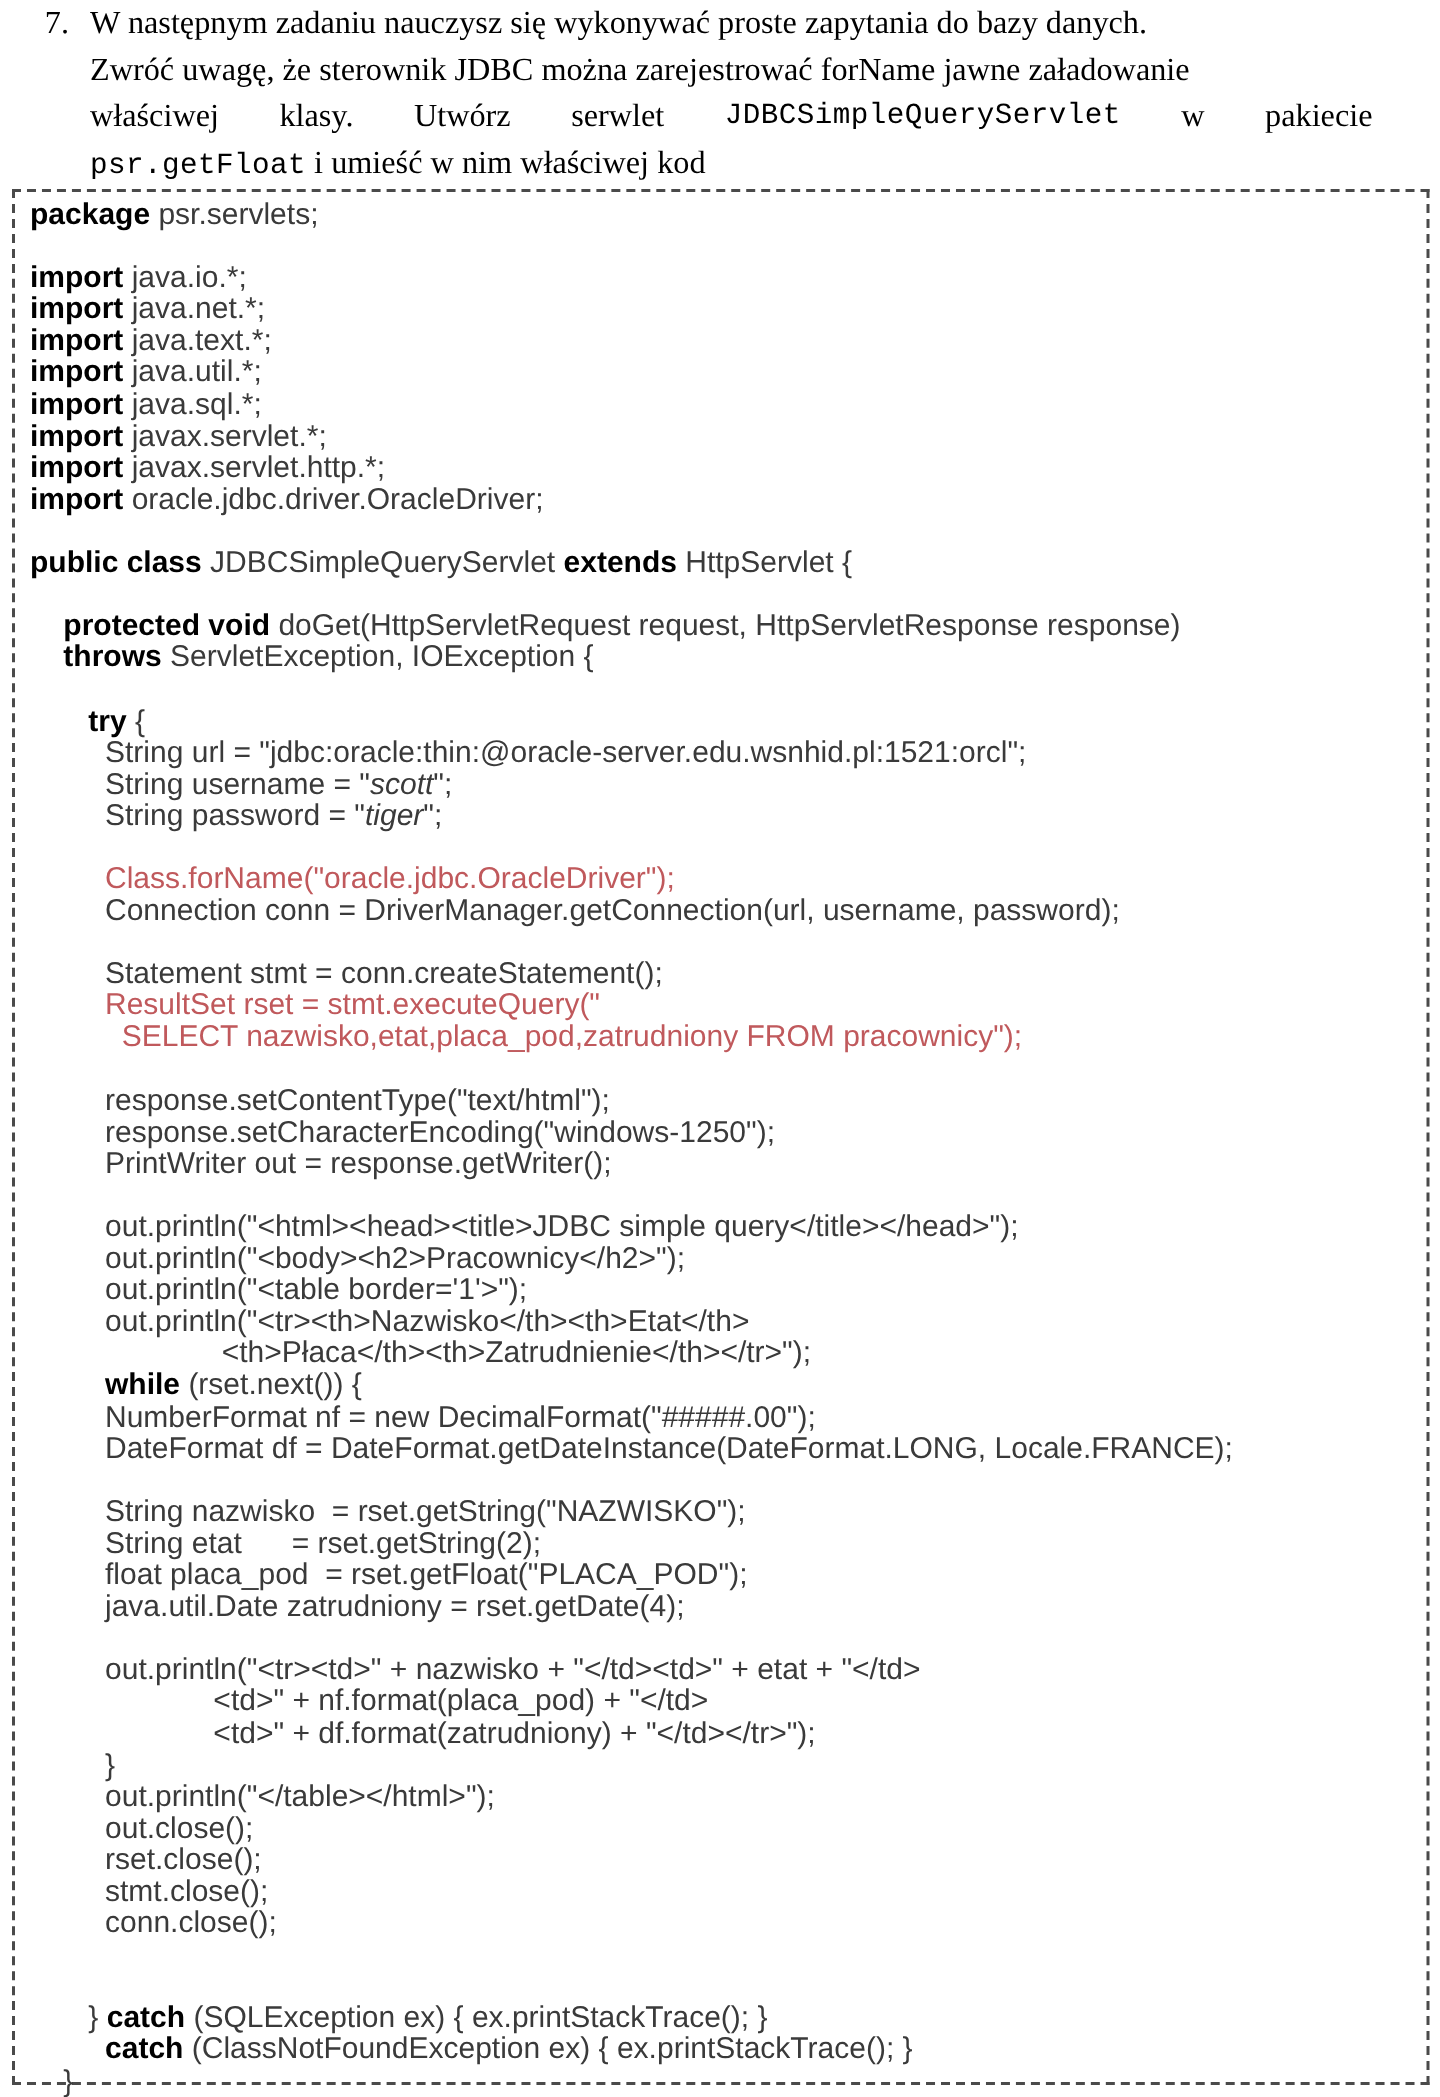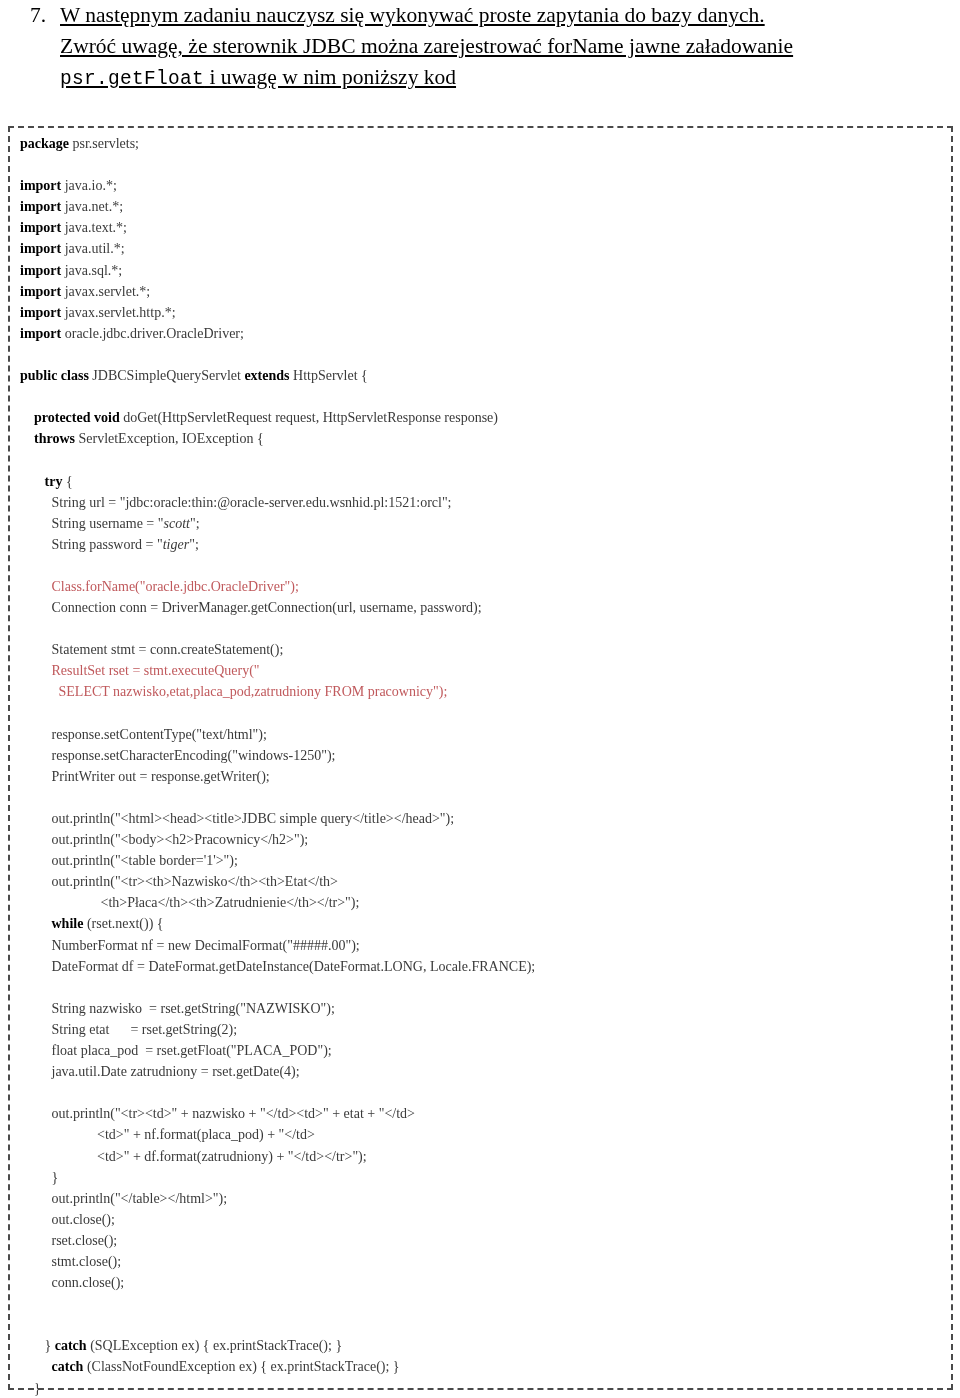--- a/index.html
+++ b/index.html
@@ -39,21 +39,20 @@
   }
   .intro-body {
     width: 855px;
     flex: 0 0 auto;
   }
   .intro-line {
     font-family: "Liberation Serif", serif;
     font-size: 21.5px;
     line-height: 31px;
     white-space: nowrap;
-    text-decoration: underline;
   }
   .intro-line.justify {
     display: flex;
     justify-content: space-between;
     white-space: nowrap;
   }
   .intro-line.justify > span { white-space: pre; }
   .mono-inline {
     font-family: "Liberation Mono", monospace;
     font-size: 19.5px;
@@ -69,41 +68,50 @@
     height: 1264px;
     border: 2px dashed #4a4a4a;
     box-sizing: border-box;
     background: #ffffff;
   }
   #code-listing {
     position: absolute;
     left: 10px;
     top: 5px;
     right: 4px;
-    font-family: Liberation Serif, serif;
-    font-size: 14px;
+    font-family: Liberation Sans, sans-serif;
+    font-size: 20px;
     line-height: 21.1px;
     white-space: pre;
     color: #3a3a3a;
   }
   .cl { white-space: pre; min-height: 21.1px; }
   .kw { font-weight: bold; color: #000000; }
   .it { font-style: italic; }
   .red { color: #c0595c; }
   .blank { height: 21.1px; }
 </style>
 </head>
 <body>
 
 <div id="intro">
   <div class="intro-row">
     <div class="intro-num">7.</div>
     <div class="intro-body">
       <div class="intro-line">W następnym zadaniu nauczysz się wykonywać proste zapytania do bazy danych.</div>
       <div class="intro-line">Zwróć uwagę, że sterownik JDBC można zarejestrować forName jawne załadowanie</div>
-      <div class="intro-line"><span class="mono-inline">psr.getFloat</span><span> i uwagę w nim poniższy kod</span></div>
+      <div class="intro-line justify">
+        <span>właściwej</span>
+        <span>klasy.</span>
+        <span>Utwórz</span>
+        <span>serwlet</span>
+        <span class="mono-inline">JDBCSimpleQueryServlet</span>
+        <span>w</span>
+        <span>pakiecie</span>
+      </div>
+      <div class="intro-line"><span class="mono-inline">psr.getFloat</span><span> i umieść w nim właściwej kod</span></div>
     </div>
   </div>
 </div>
 
 <div id="code-box">
   <div id="code-listing"><div class="cl"><span class="kw">package</span><span> psr.servlets;</span></div><div class="cl blank">&nbsp;</div><div class="cl"><span class="kw">import</span><span> java.io.*;</span></div><div class="cl"><span class="kw">import</span><span> java.net.*;</span></div><div class="cl"><span class="kw">import</span><span> java.text.*;</span></div><div class="cl"><span class="kw">import</span><span> java.util.*;</span></div><div class="cl"><span class="kw">import</span><span> java.sql.*;</span></div><div class="cl"><span class="kw">import</span><span> javax.servlet.*;</span></div><div class="cl"><span class="kw">import</span><span> javax.servlet.http.*;</span></div><div class="cl"><span class="kw">import</span><span> oracle.jdbc.driver.OracleDriver;</span></div><div class="cl blank">&nbsp;</div><div class="cl"><span class="kw">public class</span><span> JDBCSimpleQueryServlet </span><span class="kw">extends</span><span> HttpServlet {</span></div><div class="cl blank">&nbsp;</div><div class="cl"><span>    </span><span class="kw">protected void</span><span> doGet(HttpServletRequest request, HttpServletResponse response)</span></div><div class="cl"><span>    </span><span class="kw">throws</span><span> ServletException, IOException {</span></div><div class="cl blank">&nbsp;</div><div class="cl"><span>       </span><span class="kw">try</span><span> {</span></div><div class="cl"><span>         String url = "jdbc:oracle:thin:@oracle-server.edu.wsnhid.pl:1521:orcl";</span></div><div class="cl"><span>         String username = "</span><span class="it">scott</span><span>";</span></div><div class="cl"><span>         String password = "</span><span class="it">tiger</span><span>";</span></div><div class="cl blank">&nbsp;</div><div class="cl"><span class="red">         Class.forName("oracle.jdbc.OracleDriver");</span></div><div class="cl"><span>         Connection conn = DriverManager.getConnection(url, username, password);</span></div><div class="cl blank">&nbsp;</div><div class="cl"><span>         Statement stmt = conn.createStatement();</span></div><div class="cl"><span class="red">         ResultSet rset = stmt.executeQuery("</span></div><div class="cl"><span class="red">           SELECT nazwisko,etat,placa_pod,zatrudniony FROM pracownicy");</span></div><div class="cl blank">&nbsp;</div><div class="cl"><span>         response.setContentType("text/html");</span></div><div class="cl"><span>         response.setCharacterEncoding("windows-1250");</span></div><div class="cl"><span>         PrintWriter out = response.getWriter();</span></div><div class="cl blank">&nbsp;</div><div class="cl"><span>         out.println("&lt;html&gt;&lt;head&gt;&lt;title&gt;JDBC simple query&lt;/title&gt;&lt;/head&gt;");</span></div><div class="cl"><span>         out.println("&lt;body&gt;&lt;h2&gt;Pracownicy&lt;/h2&gt;");</span></div><div class="cl"><span>         out.println("&lt;table border='1'&gt;");</span></div><div class="cl"><span>         out.println("&lt;tr&gt;&lt;th&gt;Nazwisko&lt;/th&gt;&lt;th&gt;Etat&lt;/th&gt;</span></div><div class="cl"><span>                       &lt;th&gt;Płaca&lt;/th&gt;&lt;th&gt;Zatrudnienie&lt;/th&gt;&lt;/tr&gt;");</span></div><div class="cl"><span>         </span><span class="kw">while</span><span> (rset.next()) {</span></div><div class="cl"><span>         NumberFormat nf = new DecimalFormat("#####.00");</span></div><div class="cl"><span>         DateFormat df = DateFormat.getDateInstance(DateFormat.LONG, Locale.FRANCE);</span></div><div class="cl blank">&nbsp;</div><div class="cl"><span>         String nazwisko  = rset.getString("NAZWISKO");</span></div><div class="cl"><span>         String etat      = rset.getString(2);</span></div><div class="cl"><span>         float placa_pod  = rset.getFloat("PLACA_POD");</span></div><div class="cl"><span>         java.util.Date zatrudniony = rset.getDate(4);</span></div><div class="cl blank">&nbsp;</div><div class="cl"><span>         out.println("&lt;tr&gt;&lt;td&gt;" + nazwisko + "&lt;/td&gt;&lt;td&gt;" + etat + "&lt;/td&gt;</span></div><div class="cl"><span>                      &lt;td&gt;" + nf.format(placa_pod) + "&lt;/td&gt;</span></div><div class="cl"><span>                      &lt;td&gt;" + df.format(zatrudniony) + "&lt;/td&gt;&lt;/tr&gt;");</span></div><div class="cl"><span>         }</span></div><div class="cl"><span>         out.println("&lt;/table&gt;&lt;/html&gt;");</span></div><div class="cl"><span>         out.close();</span></div><div class="cl"><span>         rset.close();</span></div><div class="cl"><span>         stmt.close();</span></div><div class="cl"><span>         conn.close();</span></div><div class="cl blank">&nbsp;</div><div class="cl blank">&nbsp;</div><div class="cl"><span>       } </span><span class="kw">catch</span><span> (SQLException ex) { ex.printStackTrace(); }</span></div><div class="cl"><span>         </span><span class="kw">catch</span><span> (ClassNotFoundException ex) { ex.printStackTrace(); }</span></div><div class="cl"><span>    }</span></div></div>
 </div>
 
 </body></html>

